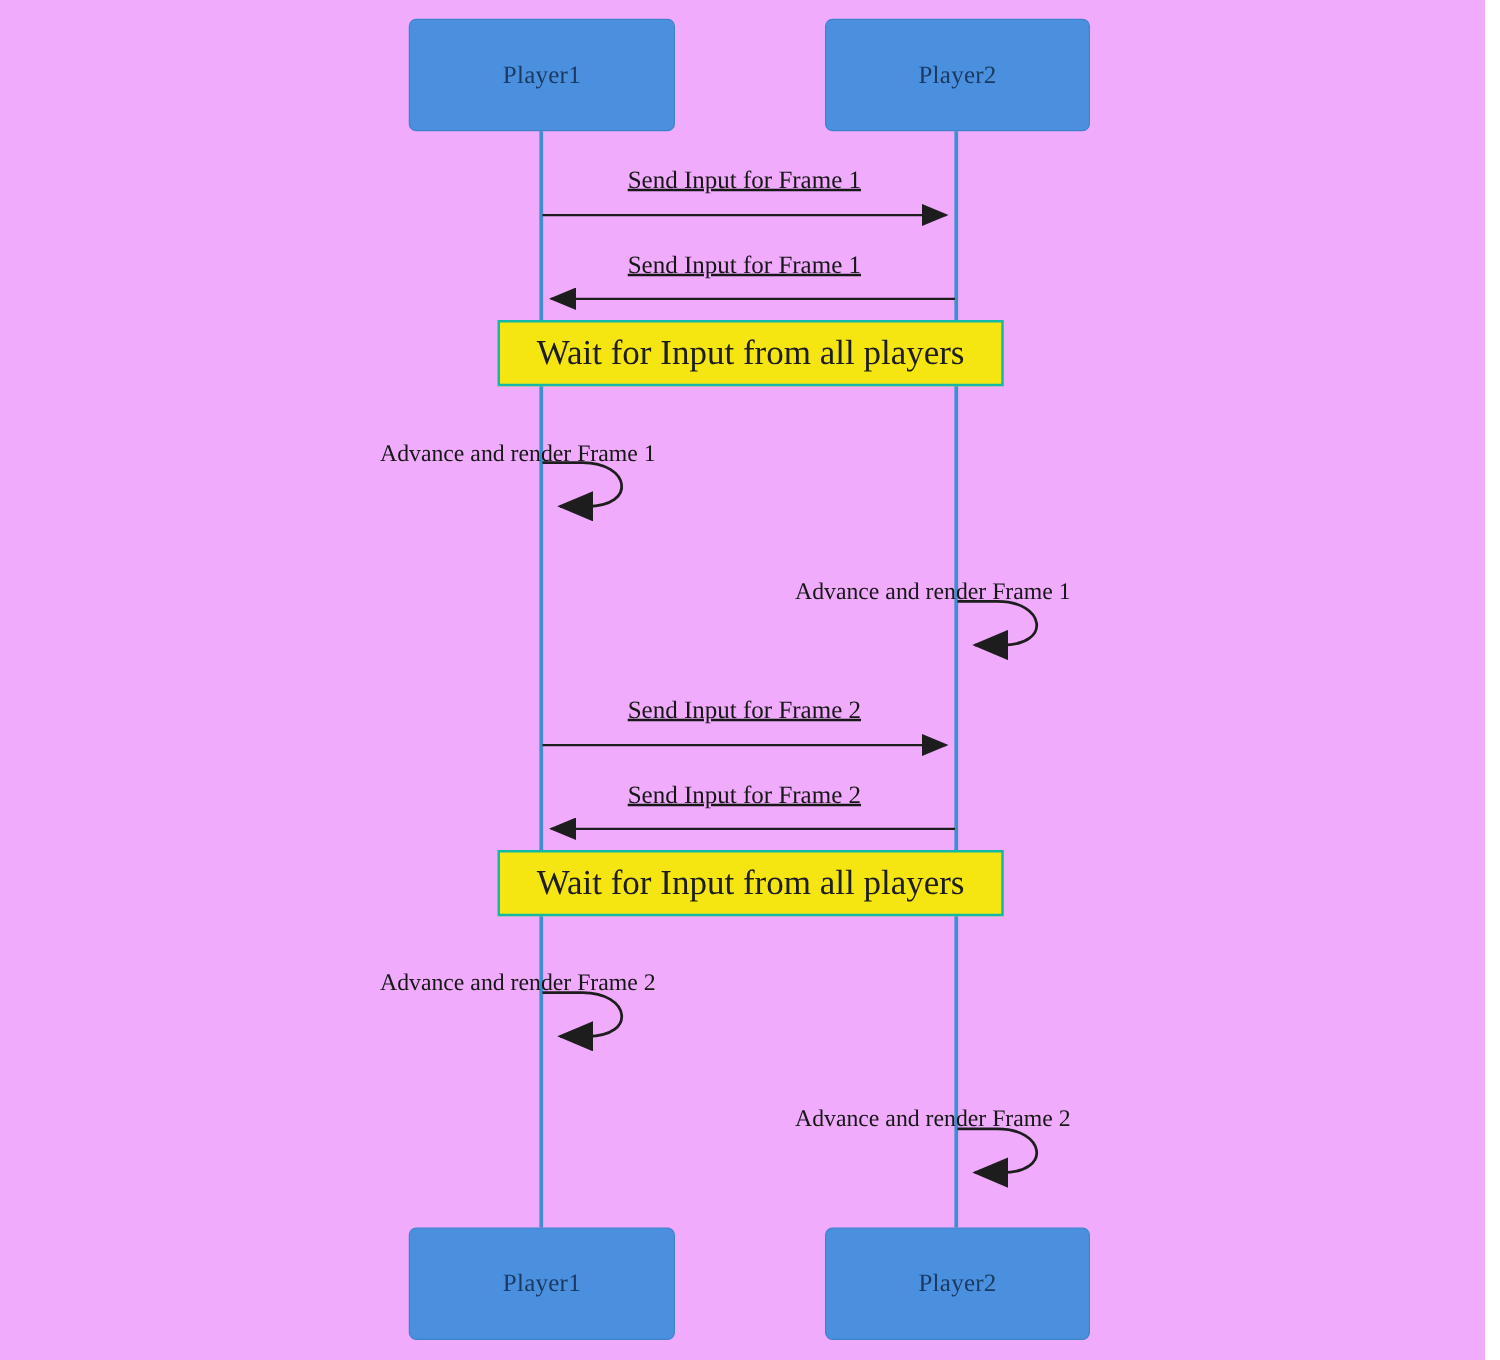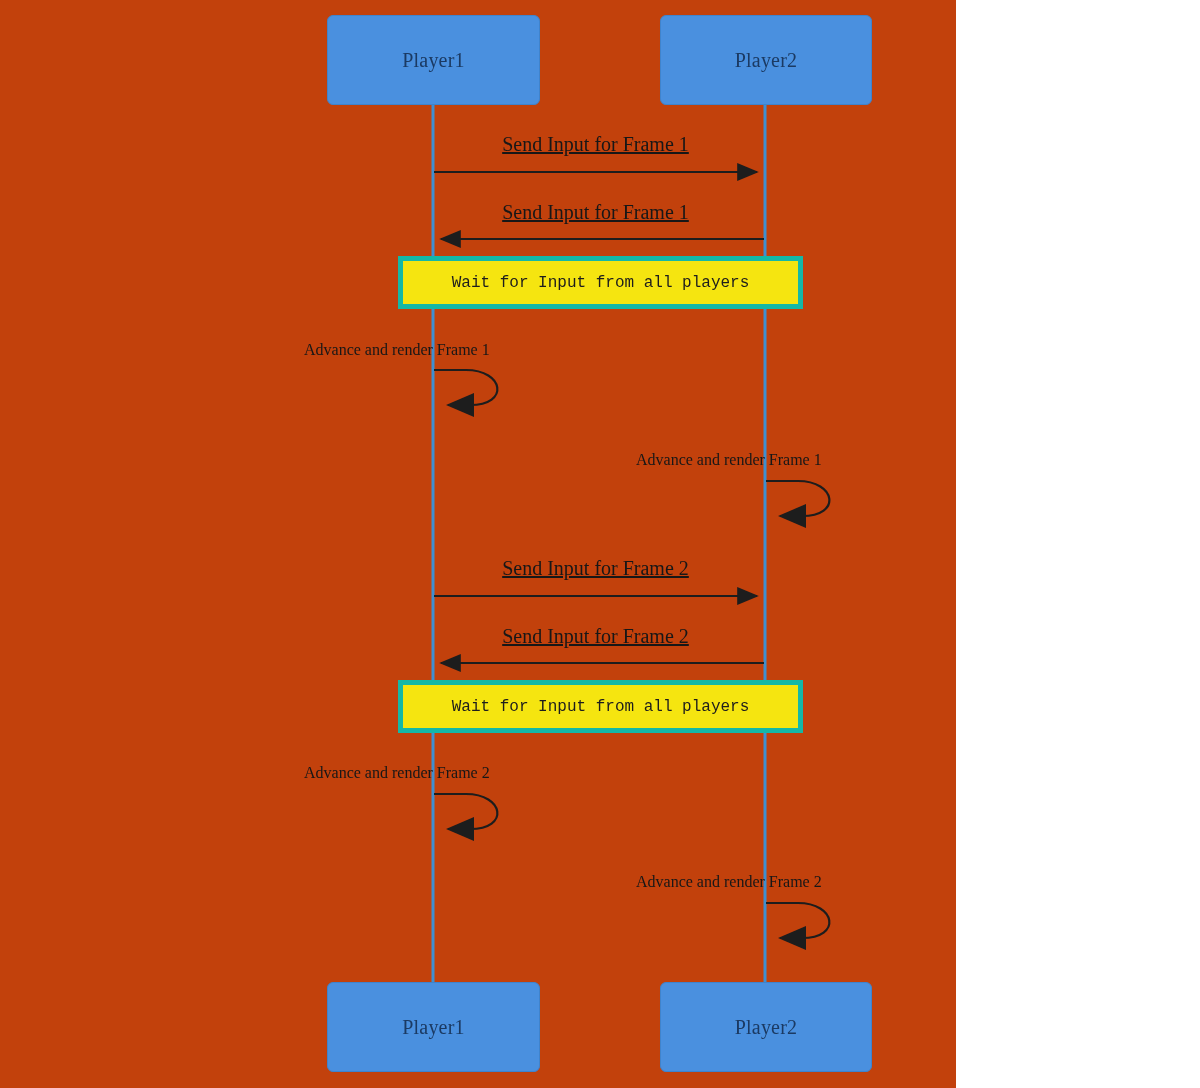--- a/index.html
+++ b/index.html
@@ -5,23 +5,23 @@
   html, body {
     margin: 0;
     padding: 0;
     background: #ffffff;
   }
   body {
     font-family: "Liberation Serif", "DejaVu Serif", serif;
   }
   #diagram-root {
     position: relative;
-    width: 956px;
+    width: 1188px;
     height: 1088px;
-    background: #c2410c;
+    background: #f0abfc;
     overflow: hidden;
   }
   .svg-layer {
     position: absolute;
     left: 0;
     top: 0;
     width: 1200px;
     height: 1088px;
   }
   .actor-box {
@@ -34,41 +34,41 @@
     align-items: center;
     justify-content: center;
     color: #1b3a63;
     font-size: 20px;
     letter-spacing: 0.2px;
   }
   .wait-bar {
     position: absolute;
     box-sizing: border-box;
     background: #f5e510;
-    border: 5px solid #14b8a6;
+    border: 2px solid #14b8a6;
     display: flex;
     align-items: center;
     justify-content: center;
     color: #1d1d1d;
-    font-size: 16px;
-    font-family: Liberation Mono, monospace;
+    font-size: 28px;
   }
   .msg-label {
     position: absolute;
     color: #171717;
     font-size: 20px;
     white-space: nowrap;
     text-align: center;
     text-decoration: underline;
   }
   .self-label {
     position: absolute;
     color: #171717;
-    font-size: 16px;
+    font-size: 19px;
     white-space: nowrap;
+    margin-top: 12px;
   }
 </style>
 </head>
 <body>
 
 <div id="diagram-root">
 
   <svg class="svg-layer" viewBox="0 0 1200 1088">
     <defs>
       <marker id="arrow-right" viewBox="0 0 12 10" refX="11" refY="5" markerWidth="12" markerHeight="10" orient="auto-start-reverse">

